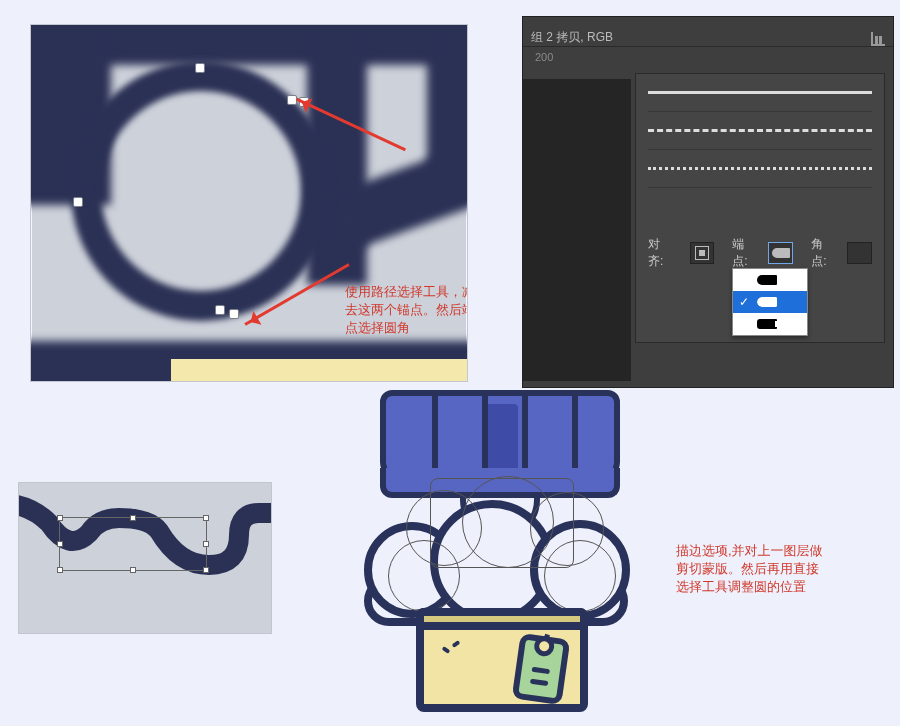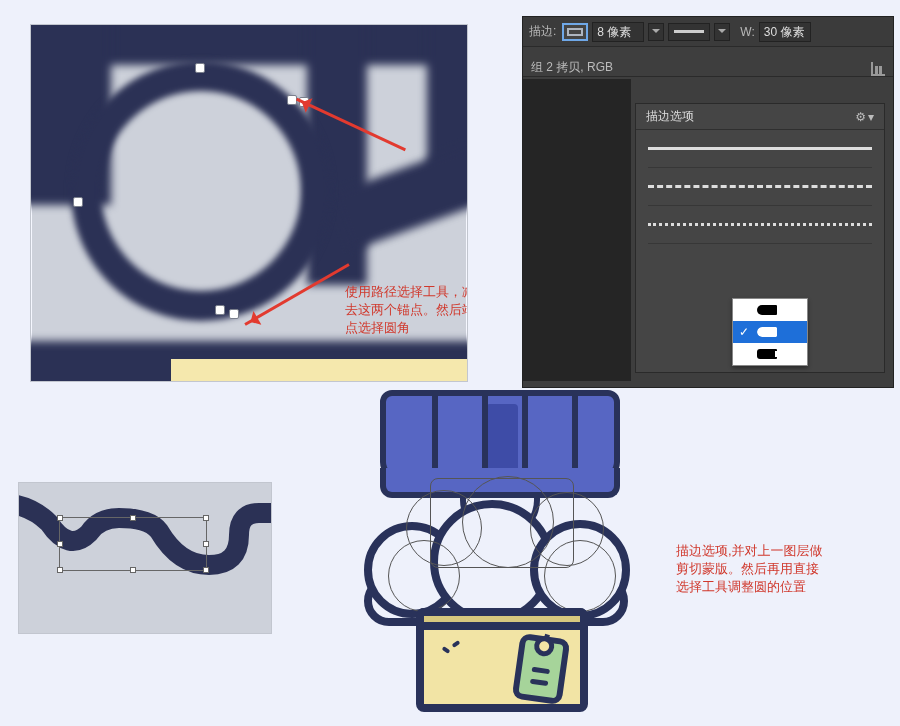--- a/index.html
+++ b/index.html
@@ -238,59 +238,53 @@
   <div class="anchor a3"></div>
   <div class="anchor a4"></div>
   <div class="anchor a5"></div>
   <div class="anchor a6"></div>
   <div class="arrow ar1"></div>
   <div class="arrow ar2"></div>
   <div class="annotation1">使用路径选择工具，减去这两个锚点。然后端点选择圆角</div>
 </div>
 
 <div class="ps-panel">
-  <div class="toprow">
-    <span class="lbl">描边:</span>
-    <div class="swatch">
-        <span></span>
-      </div>
-    <div class="num-in">8 像素</div>
-    <div class="dd"></div>
-    <div class="linepreview">
-        <span></span>
-      </div>
-    <div class="dd"></div>
-    <span class="wlabel">W:</span>
-    <div class="num-in">30 像素</div>
-  </div>
   <div class="row2">
     <span class="left">组 2 拷贝, RGB</span>
     <span class="histo"></span>
   </div>
   <div class="ruler">
     <span>200</span>
   </div>
 
   <div class="darkcol"></div>
 
   <div class="stroke-box">
-    <div class="title">
-      <span>描边选项</span>
-      <span class="gear"></span>
-    </div>
     <div class="style-row">
         <div class="style-solid"></div>
       </div>
     <div class="style-row">
         <div class="style-dash"></div>
       </div>
     <div class="style-row">
         <div class="style-dot"></div>
       </div>
 
+    <div class="cap-row">
+      <span class="cap-lbl">对齐:</span>
+      <div class="cap-sel">
+          <span class="alignglyph"></span>
+        </div>
+      <span class="cap-lbl" style="width:40px">端点:</span>
+      <div class="cap-sel hl">
+          <span class="capglyph"></span>
+        </div>
+      <span class="cap-lbl" style="width:40px">角点:</span>
+      <div class="cap-sel"></div>
+    </div>
 
     <div class="cap-dropdown">
       <div class="opt">
           <span class="tick"></span>
           <span class="ico ico1"></span>
         </div>
       <div class="opt sel">
           <span class="tick">✓</span>
           <span class="ico ico1w"></span>
         </div>

